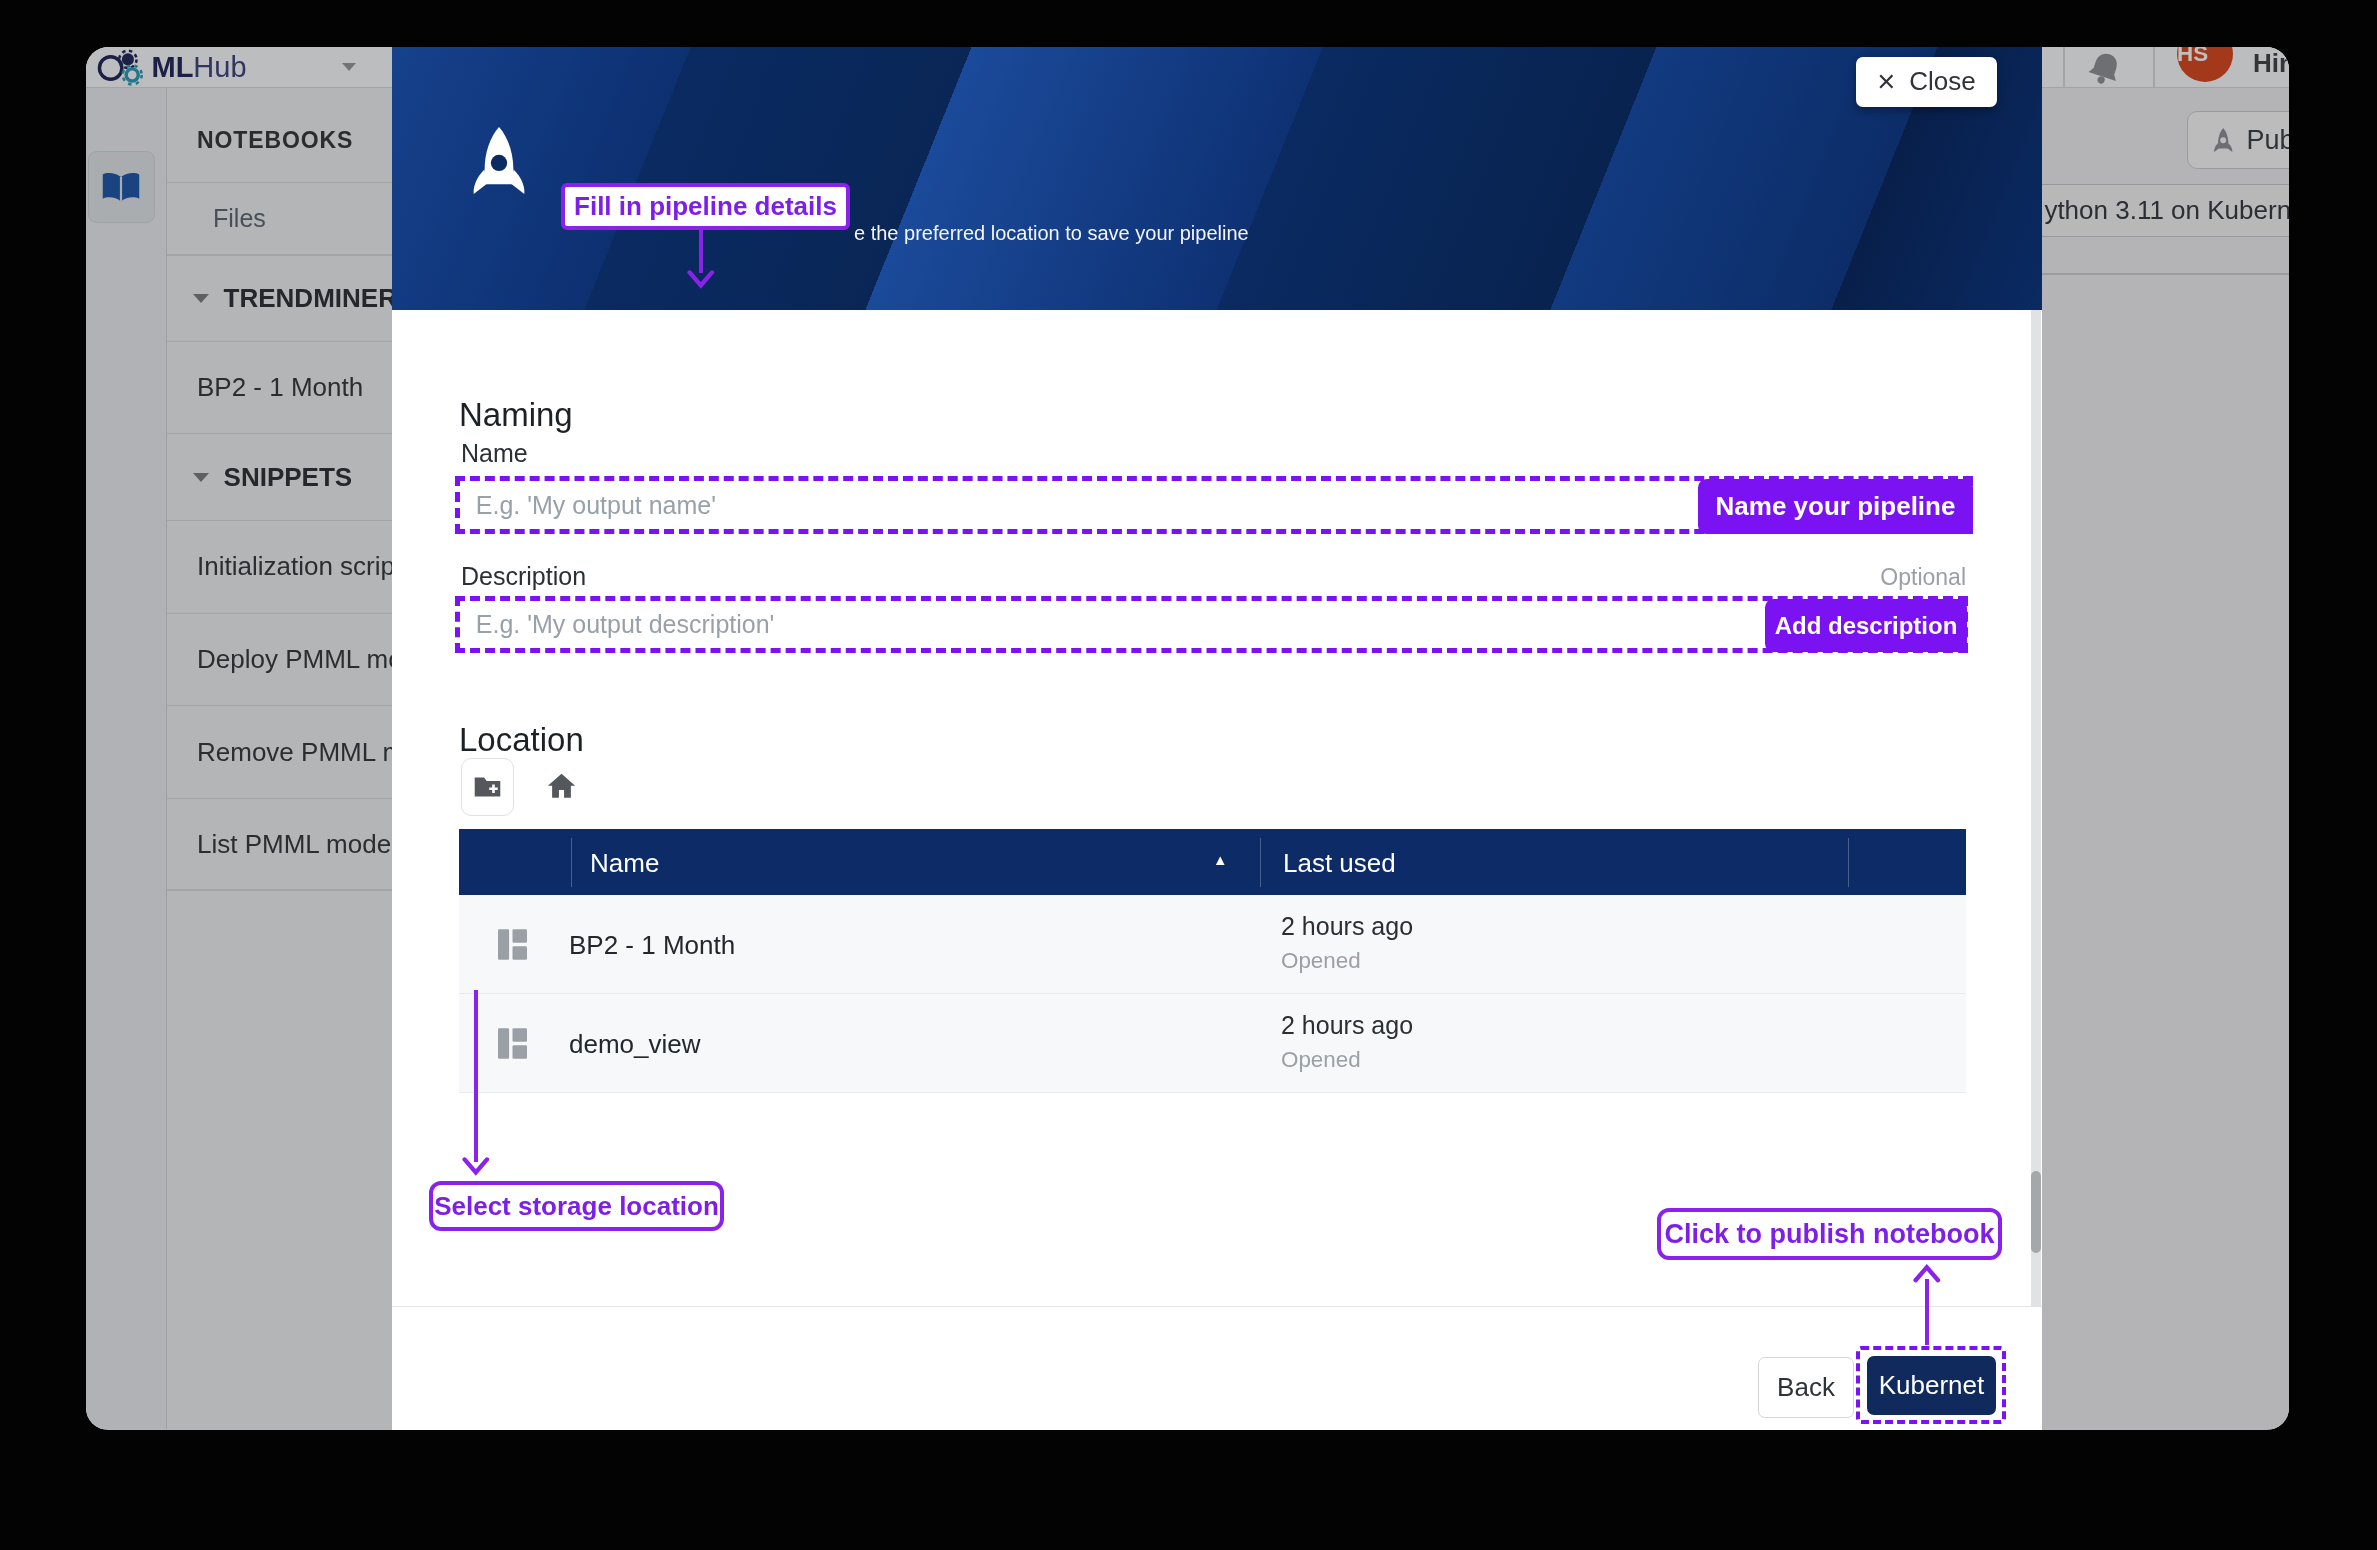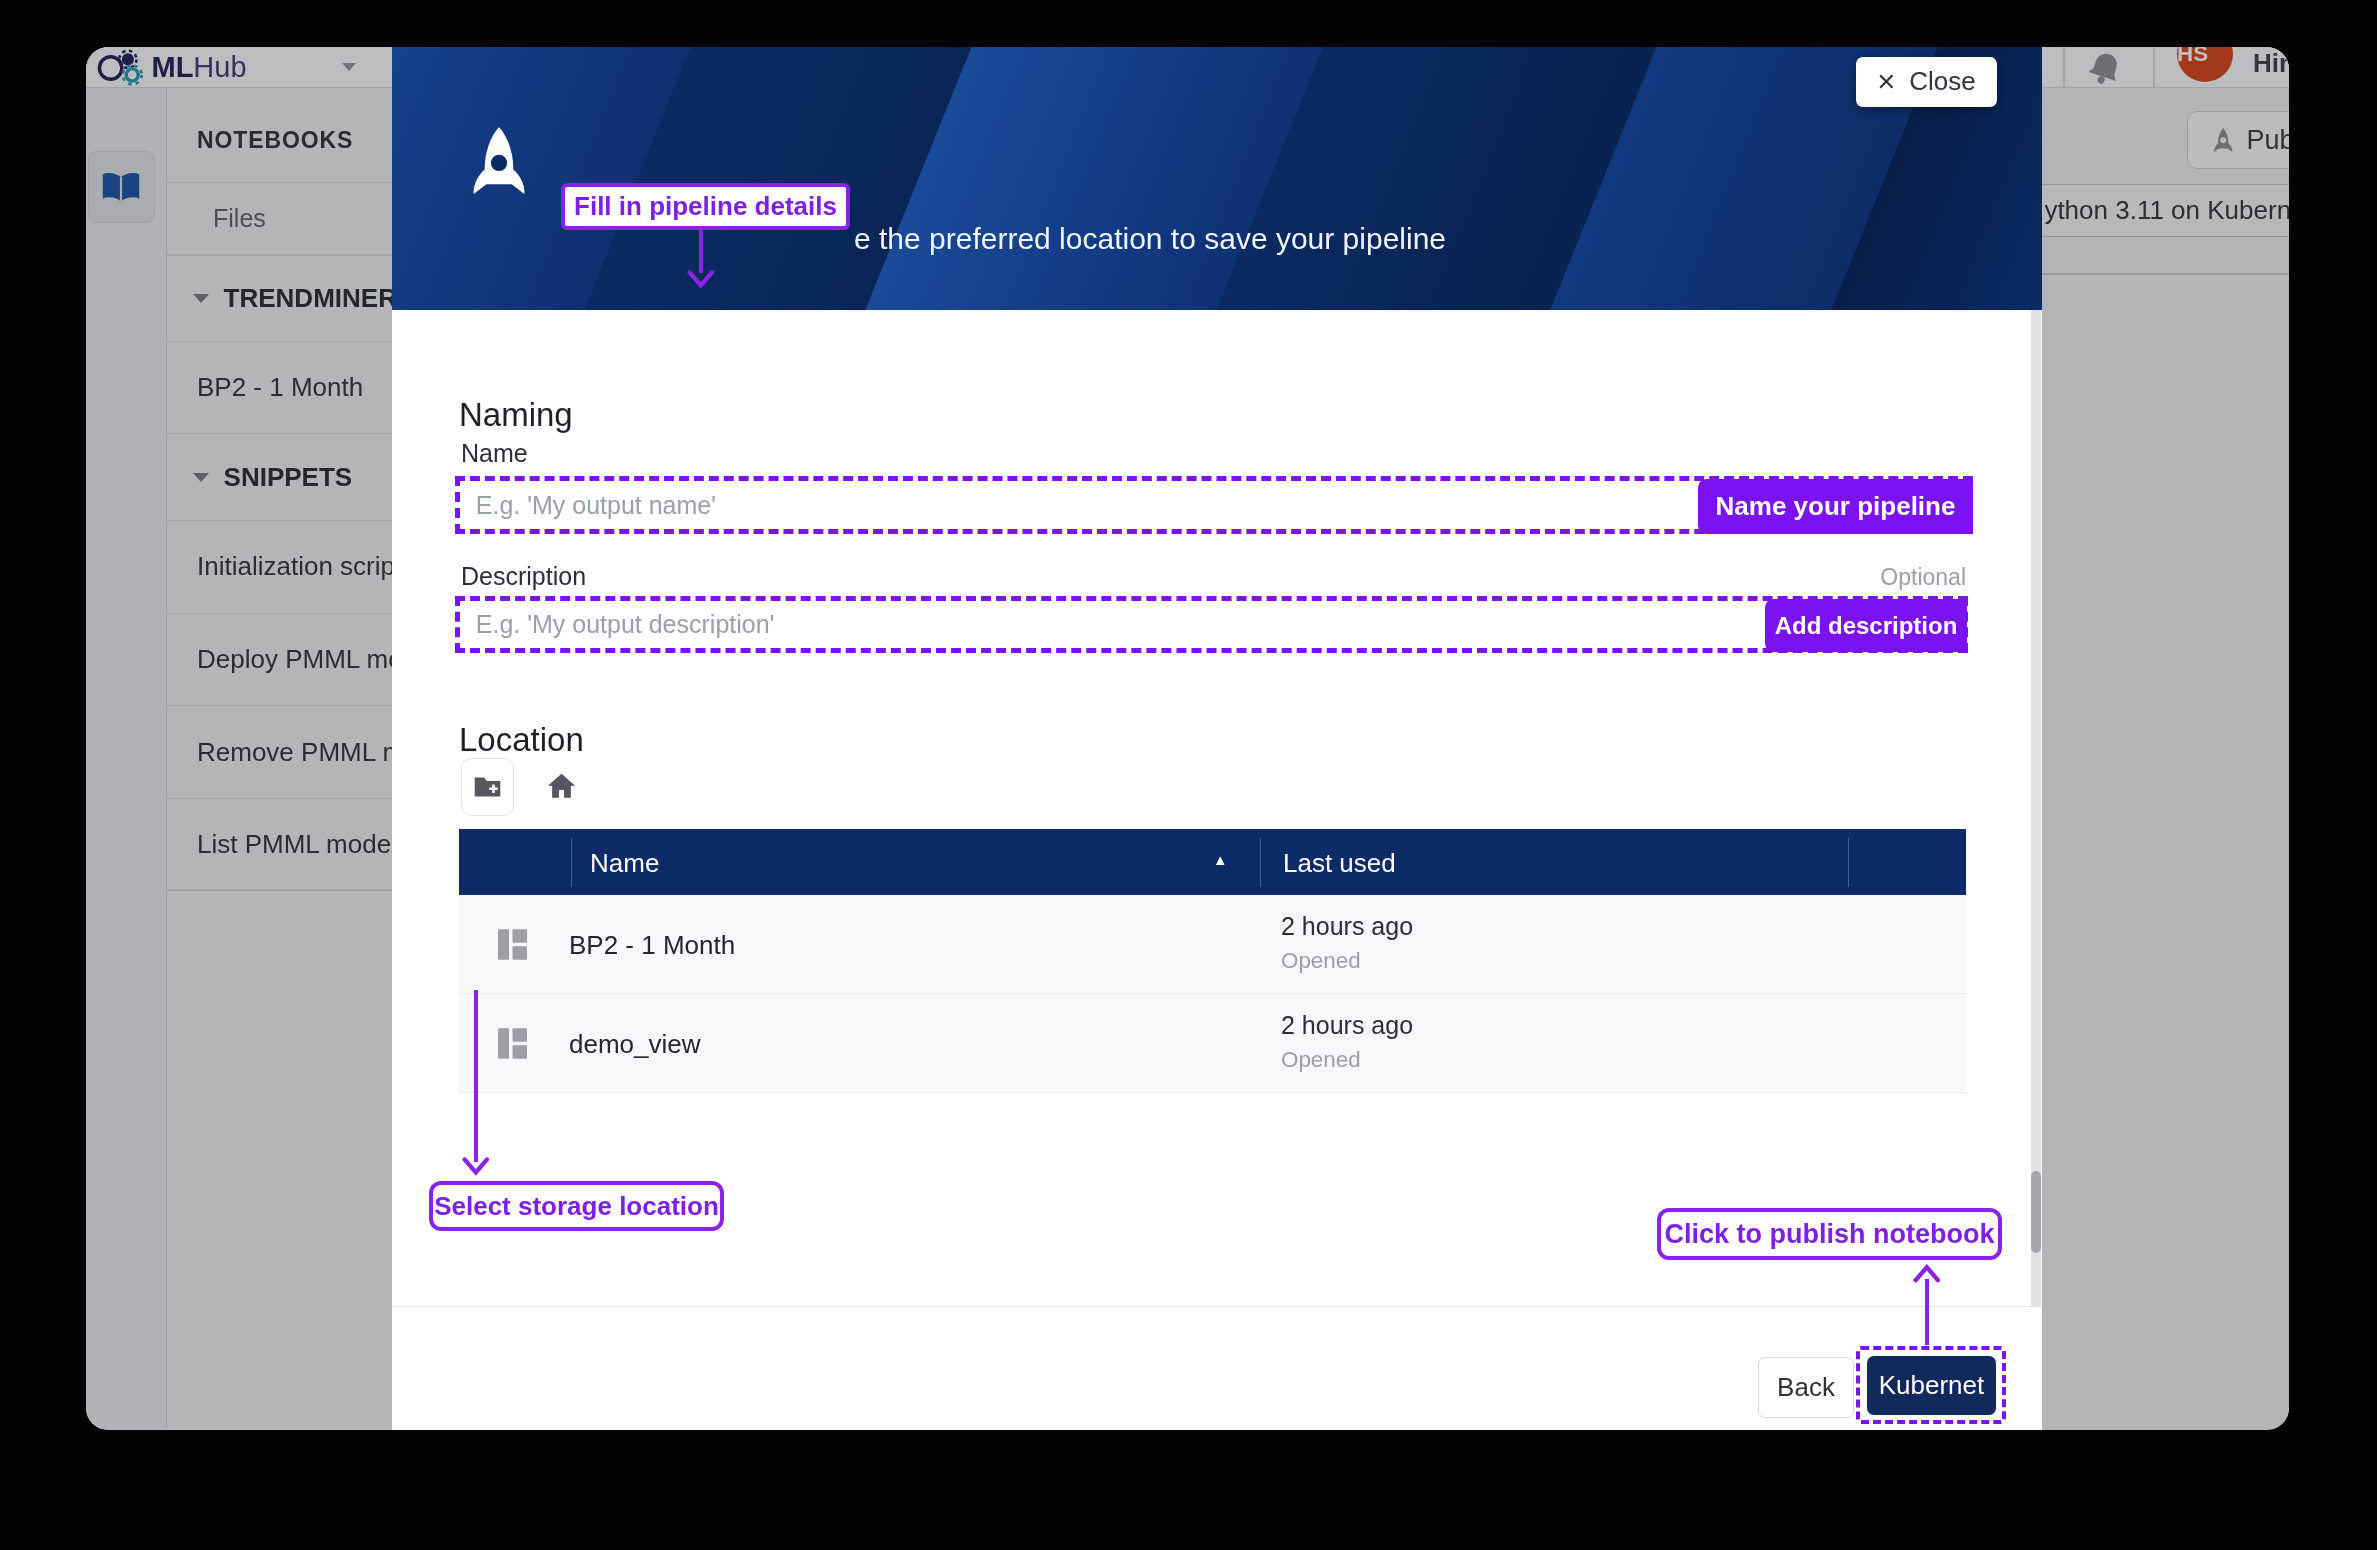--- a/index.html
+++ b/index.html
@@ -49,21 +49,21 @@
   .m-header{position:absolute;left:0;top:0;width:1650px;height:263px;
     background:linear-gradient(112deg,
       #16418c 0%, #0d3071 17%,
       #0a2a62 17%, #092656 33%,
       #1b4a9a 33%, #0e3173 53%,
       #0a2a62 53%, #08234f 72%,
       #123a80 72%, #0c2d68 88%,
       #081f4a 88%, #0a2a63 100%);}
   .m-rocket{position:absolute;left:76px;top:78px;}
   .m-title{position:absolute;left:185px;top:67px;font-size:38px;font-weight:700;color:#fff;letter-spacing:0.3px;}
-  .m-subtitle{position:absolute;left:462px;top:175px;font-size:30px;color:#f2f5fa;text-align:center;}
+  .m-subtitle{position:absolute;left:462px;top:175px;font-size:20px;color:#f2f5fa;text-align:center;}
   .close-btn{position:absolute;left:1464px;top:9.5px;width:141px;height:50px;background:#fff;border-radius:6.9px;
              box-shadow:0 3.4px 8.6px rgba(0,0,0,0.3);display:flex;align-items:center;justify-content:center;gap:13.8px;cursor:pointer;}
   .close-x{font-size:31px;color:#303438;line-height:1;}
   .close-label{font-size:26px;color:#303438;}
   .ann-box{position:absolute;background:#fff;border:4.3px solid #8a22ea;border-radius:12px;
            display:flex;align-items:center;justify-content:center;color:#7d1fe8;font-weight:700;z-index:20;}
   .ann-fill{left:169px;top:136px;width:289px;height:47px;font-size:26px;border-radius:6px;}
   .ann-select{left:37px;top:1134px;width:295px;height:50px;font-size:26px;}
   .ann-click{left:1265px;top:1161px;width:345px;height:52px;font-size:27px;}
   .arrow-line{position:absolute;width:4.3px;background:#8a22ea;z-index:19;}

